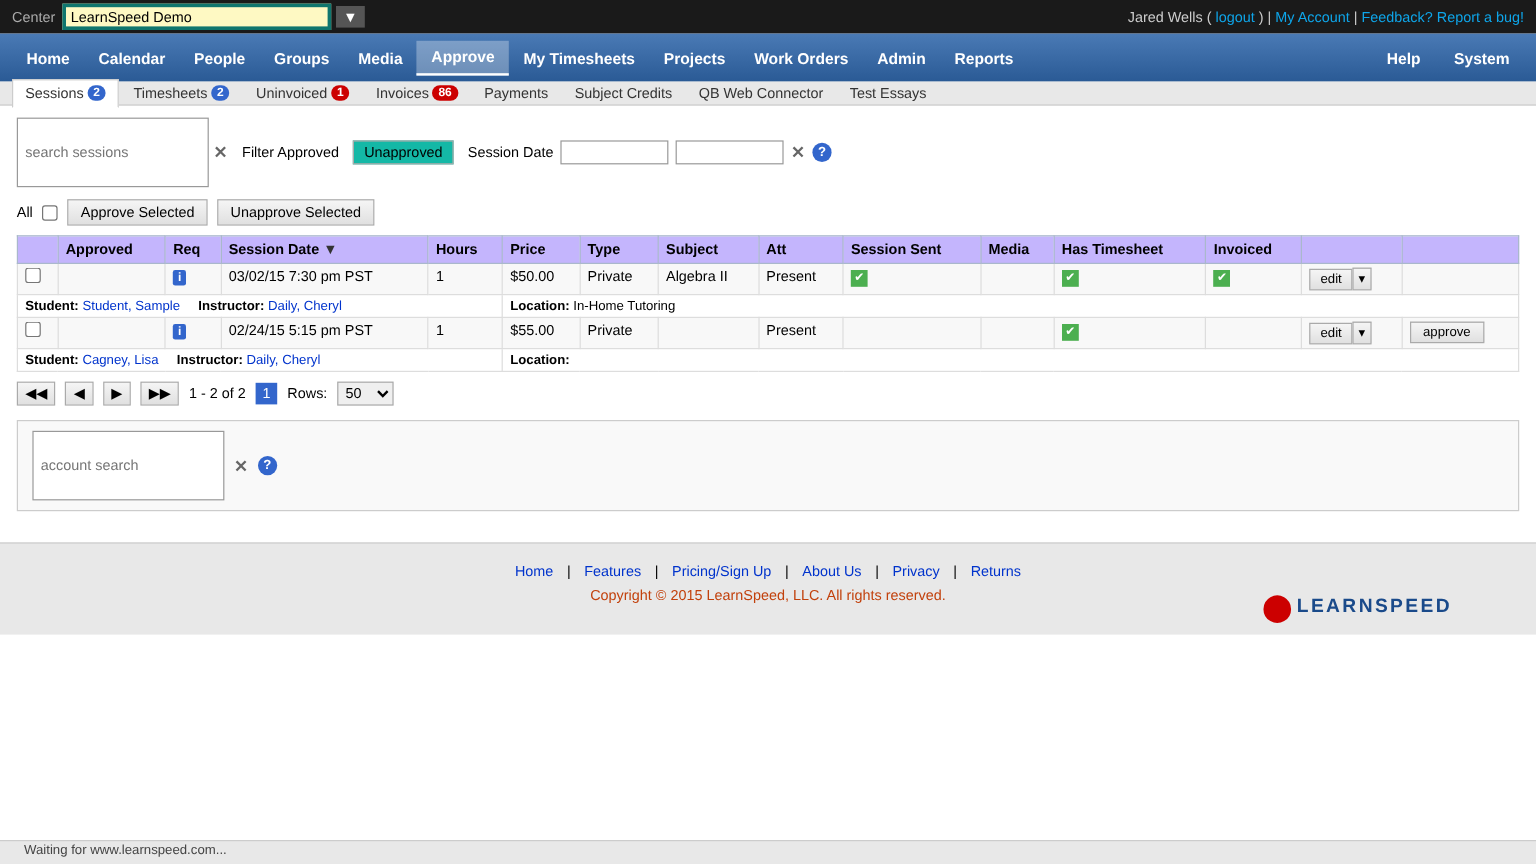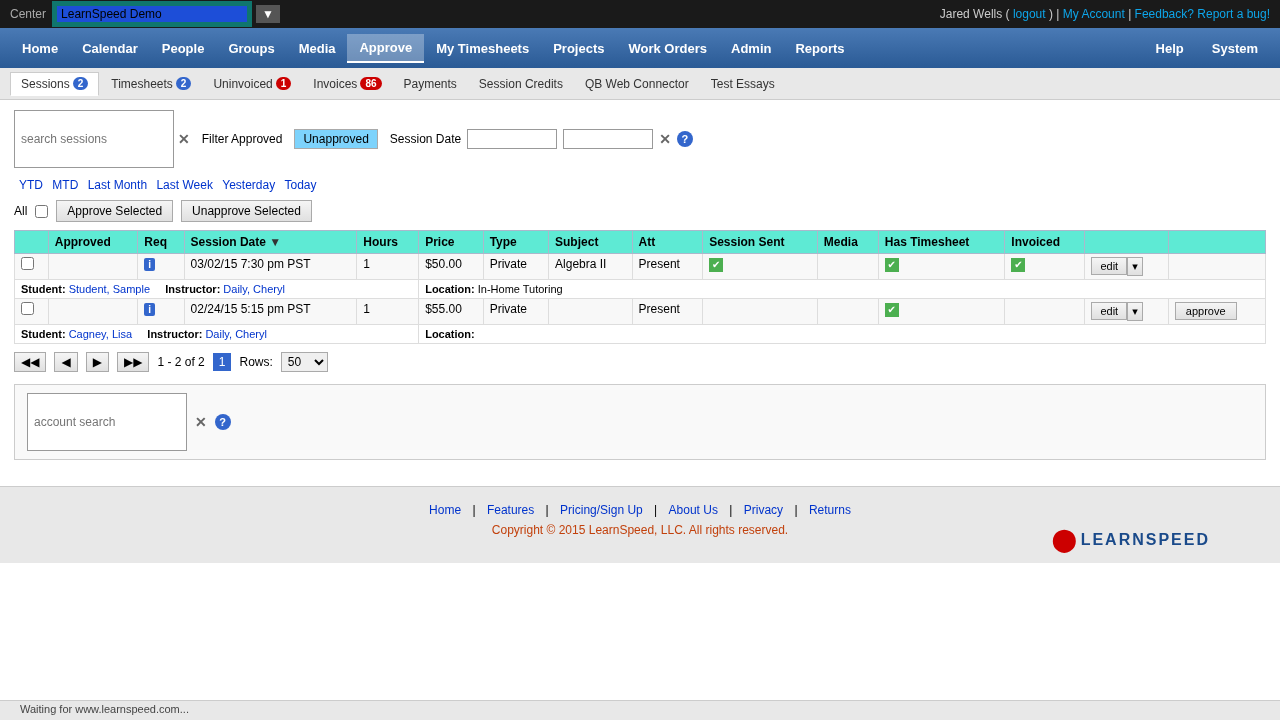--- a/index.html
+++ b/index.html
@@ -9,26 +9,26 @@
     .top-bar {
       background: #1a1a1a;
       color: #fff;
       display: flex;
       align-items: center;
       padding: 4px 10px;
       height: 28px;
     }
     .top-bar .center-label { color: #aaa; margin-right: 6px; font-size: 12px; }
     .top-bar .demo-select {
-      background: #1d4ed8;
+      background: #fef9c3;
       color: #000;
-      border: 5px solid #0f766e;
+      border: 3px solid #0f766e;
       font-size: 12px;
       padding: 1px 4px;
-      width: 200px;
+      width: 224px;
     }
     .top-bar .arrow-btn {
       background: #555;
       color: #fff;
       border: none;
       margin-left: 4px;
       cursor: pointer;
       padding: 2px 6px;
       font-size: 12px;
     }
@@ -61,21 +61,21 @@
     .main-nav .nav-btn.active { background: rgba(255,255,255,0.3); border-bottom: 2px solid #fff; }
     .main-nav .nav-right { margin-left: auto; display: flex; gap: 4px; align-items: center; }
 
     
     .sub-nav {
       background: #e8e8e8;
       border-bottom: 1px solid #ccc;
       padding: 0 10px;
       display: flex;
       align-items: center;
-      height: 32px;
+      height: 20px;
       gap: 2px;
     }
     .sub-nav-btn {
       background: none;
       border: none;
       cursor: pointer;
       font-size: 12px;
       color: #333;
       padding: 4px 10px;
       text-decoration: none;
@@ -116,21 +116,21 @@
     .clear-btn {
       background: none;
       border: none;
       cursor: pointer;
       color: #666;
       font-size: 14px;
       font-weight: bold;
     }
     .filter-approved-label { font-size: 12px; }
     .unapproved-btn {
-      background: #7dd3fc;
+      background: #14b8a6;
       border: 1px solid #aaa;
       padding: 2px 8px;
       font-size: 12px;
       cursor: pointer;
     }
     .session-date-section {
       display: flex;
       align-items: center;
       gap: 6px;
       font-size: 12px;
@@ -174,21 +174,21 @@
     }
 
     
     .sessions-table {
       width: 100%;
       border-collapse: collapse;
       font-size: 12px;
       margin-bottom: 8px;
     }
     .sessions-table th {
-      background: #5eead4;
+      background: #c4b5fd;
       border: 1px solid #aab8cc;
       padding: 4px 6px;
       text-align: left;
       white-space: nowrap;
     }
     .sessions-table td {
       border: 1px solid #ddd;
       padding: 3px 6px;
       vertical-align: top;
       white-space: nowrap;
@@ -351,21 +351,21 @@
   <button class="sub-nav-btn">
     Timesheets <span class="badge blue">2</span>
   </button>
   <button class="sub-nav-btn">
     Uninvoiced <span class="badge">1</span>
   </button>
   <button class="sub-nav-btn">
     Invoices <span class="badge">86</span>
   </button>
   <button class="sub-nav-btn">Payments</button>
-  <button class="sub-nav-btn">Session Credits</button>
+  <button class="sub-nav-btn">Subject Credits</button>
   <button class="sub-nav-btn">QB Web Connector</button>
   <button class="sub-nav-btn">Test Essays</button>
 </div>
 
 <div class="content">
 
   <div class="filter-row">
     <div style="display:flex;align-items:center;gap:4px;">
       <input class="search-input" type="text" placeholder="search sessions" style="">
       <button class="clear-btn">✕</button>
@@ -375,28 +375,20 @@
 
     <div class="session-date-section">
       <span>Session Date</span>
       <input type="text" style="">
       <input type="text" style="">
       <button class="clear-btn">✕</button>
       <span class="help-icon">?</span>
     </div>
   </div>
 
-  <div class="date-links" style="margin-bottom:8px;margin-left:2px;">
-    <a href="#">YTD</a>
-    <a href="#">MTD</a>
-    <a href="#">Last Month</a>
-    <a href="#">Last Week</a>
-    <a href="#">Yesterday</a>
-    <a href="#">Today</a>
-  </div>
 
   <div class="action-row">
     <span class="all-label">All</span>
     <input type="checkbox" style="">
     <button class="action-btn">Approve Selected</button>
     <button class="action-btn">Unapprove Selected</button>
   </div>
 
   <table class="sessions-table">
     <thead>

